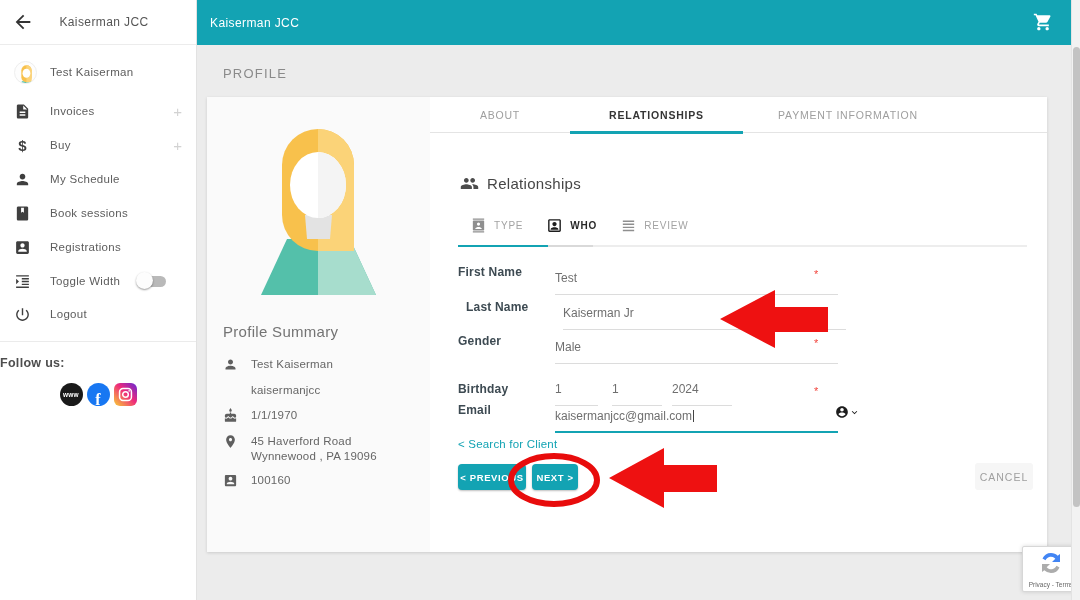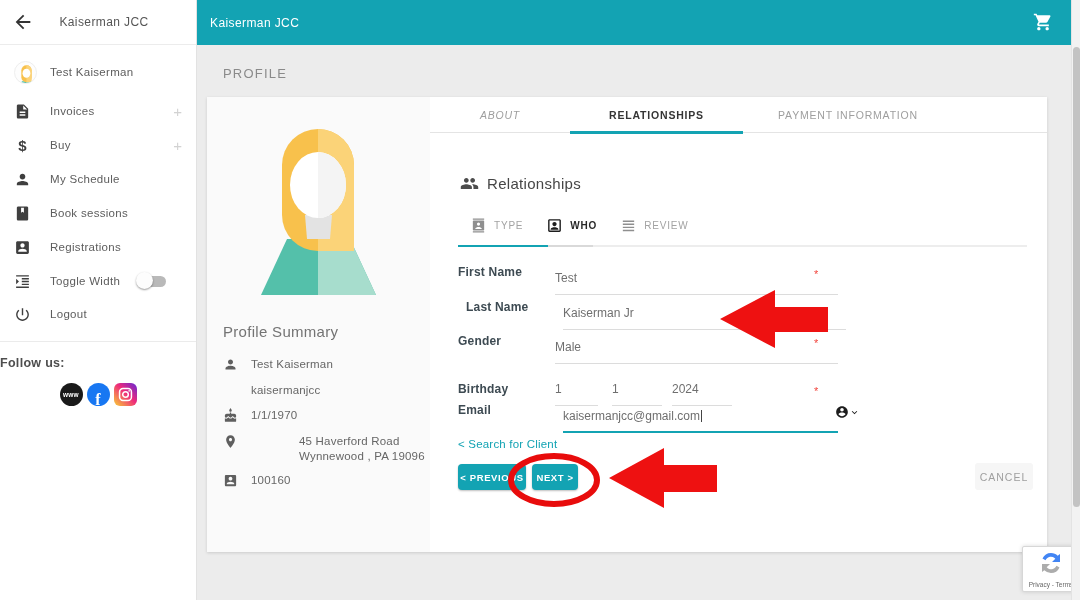--- a/index.html
+++ b/index.html
@@ -66,21 +66,21 @@
   .step.active .step-icon { color:#1d1d1d; }
   .step.active .step-label { color:#2a2a2a; font-weight:700; }
 
   .progress { position:absolute; left:28px; top:148px; width:569px; height:2px; background:#ededed; }
   .progress .seg1 { position:absolute; left:0; top:0; height:2px; width:90px; background:#13a3b3; }
   .progress .seg2 { position:absolute; left:90px; top:0; height:2px; width:45px; background:#d9d9d9; }
 
   .frow { position:absolute; left:28px; width:380px; height:26px; }
   .flabel { position:absolute; left:0; top:2px; font-size:12px; font-weight:700; color:#3d4a52; letter-spacing:.2px; }
   .fvalue { position:absolute; left:97px; top:8px; right:0; height:24px; font-size:12px; color:#6f6f6f; border-bottom:1px solid #dcdcdc; }
-  .fvalue.teal-line { border-bottom:2px solid #13a3b3;margin-left:8px; }
+  .fvalue.teal-line { border-bottom:2px solid #13a3b3; }
   .req { position:absolute; left:356px; top:5px; color:#f2453d; font-size:11px; }
   .bday-input { position:absolute; top:2px; height:24px; font-size:12px; color:#6f6f6f; border-bottom:1px solid #dcdcdc; }
   .caret { display:inline-block; width:1px; height:12px; background:#444; vertical-align:-2px; margin-left:1px; }
   .email-icon-wrap { position:absolute; left:377px; top:4px; display:flex; align-items:center; color:#1d1d1d; }
   .email-icon-wrap svg { cursor:pointer; }
 
   .search-link { position:absolute; left:28px; top:341px; font-size:11.5px; color:#13a3b3; letter-spacing:.2px; cursor:pointer; }
   .btn { position:absolute; top:367px; height:26px; border:none; border-radius:4px; background:#13a3b3; color:#fff; font-family:"Liberation Sans", sans-serif; font-size:9.5px; font-weight:700; letter-spacing:.6px; cursor:pointer; box-shadow:0 1px 2px rgba(0,0,0,.25); }
   .btn-prev { left:28px; width:68px; }
   .btn-next { left:102px; width:46px; }
@@ -225,37 +225,37 @@
       <div class="sum-row" style="top:286px;">
         <span class="sum-icon"></span>
         <span class="sum-text">kaisermanjcc</span>
       </div>
       <div class="sum-row" style="top:311px;">
         <svg class="sum-icon" viewBox="0 0 24 24" fill="currentColor">
             <path d="M12 6c1.11 0 2-.9 2-2 0-.38-.1-.73-.29-1.03L12 0l-1.71 2.97c-.19.3-.29.65-.29 1.03 0 1.1.9 2 2 2zm4.6 9.99l-1.07-1.07-1.08 1.07c-1.3 1.3-3.58 1.31-4.89 0l-1.07-1.07-1.09 1.07c-.65.65-1.52 1.01-2.44 1.01-.73 0-1.4-.23-1.96-.61V21c0 .55.45 1 1 1h16c.55 0 1-.45 1-1v-4.61c-.56.38-1.23.61-1.96.61-.92 0-1.79-.36-2.44-1.01zM18 9h-5V7h-2v2H6c-1.66 0-3 1.34-3 3v1.54c0 1.08.88 1.96 1.96 1.96.52 0 1.02-.2 1.38-.57l2.14-2.13 2.13 2.13c.74.74 2.03.74 2.77 0l2.14-2.13 2.13 2.13c.37.37.86.57 1.38.57 1.08 0 1.96-.88 1.96-1.96V12c.01-1.66-1.33-3-2.99-3z"></path>
           </svg>
         <span class="sum-text">1/1/1970</span>
       </div>
-      <div class="sum-row" style="top:337px;gap:48px;">
+      <div class="sum-row" style="top:337px;">
         <svg class="sum-icon" viewBox="0 0 24 24" fill="currentColor">
             <path d="M12 2C8.13 2 5 5.13 5 9c0 5.25 7 13 7 13s7-7.75 7-13c0-3.87-3.13-7-7-7zm0 9.5c-1.38 0-2.5-1.12-2.5-2.5s1.12-2.5 2.5-2.5 2.5 1.12 2.5 2.5-1.12 2.5-2.5 2.5z"></path>
           </svg>
         <span class="sum-text"><span>45 Haverford Road</span><br><span>Wynnewood , PA 19096</span></span>
       </div>
       <div class="sum-row" style="top:376px;">
         <svg class="sum-icon" viewBox="0 0 24 24" fill="currentColor">
             <path d="M3 5v14c0 1.1.9 2 2 2h14c1.1 0 2-.9 2-2V5c0-1.1-.9-2-2-2H5c-1.1 0-2 .9-2 2zm12 4c0 1.66-1.34 3-3 3s-3-1.34-3-3 1.34-3 3-3 3 1.34 3 3zm-9 8c0-2 4-3.1 6-3.1s6 1.1 6 3.1v1H6v-1z"></path>
           </svg>
         <span class="sum-text">100160</span>
       </div>
     </div>
 
     <div class="right-panel">
       <div class="tabbar">
-        <div class="tab" style="width:140px;font-style:italic;">
+        <div class="tab" style="width:140px;">
             <span>ABOUT</span>
           </div>
         <div class="tab active" style="width:173px;">
             <span>RELATIONSHIPS</span>
             <span class="tab-underline"></span>
           </div>
         <div class="tab" style="width:210px;">
             <span>PAYMENT INFORMATION</span>
           </div>
       </div>

